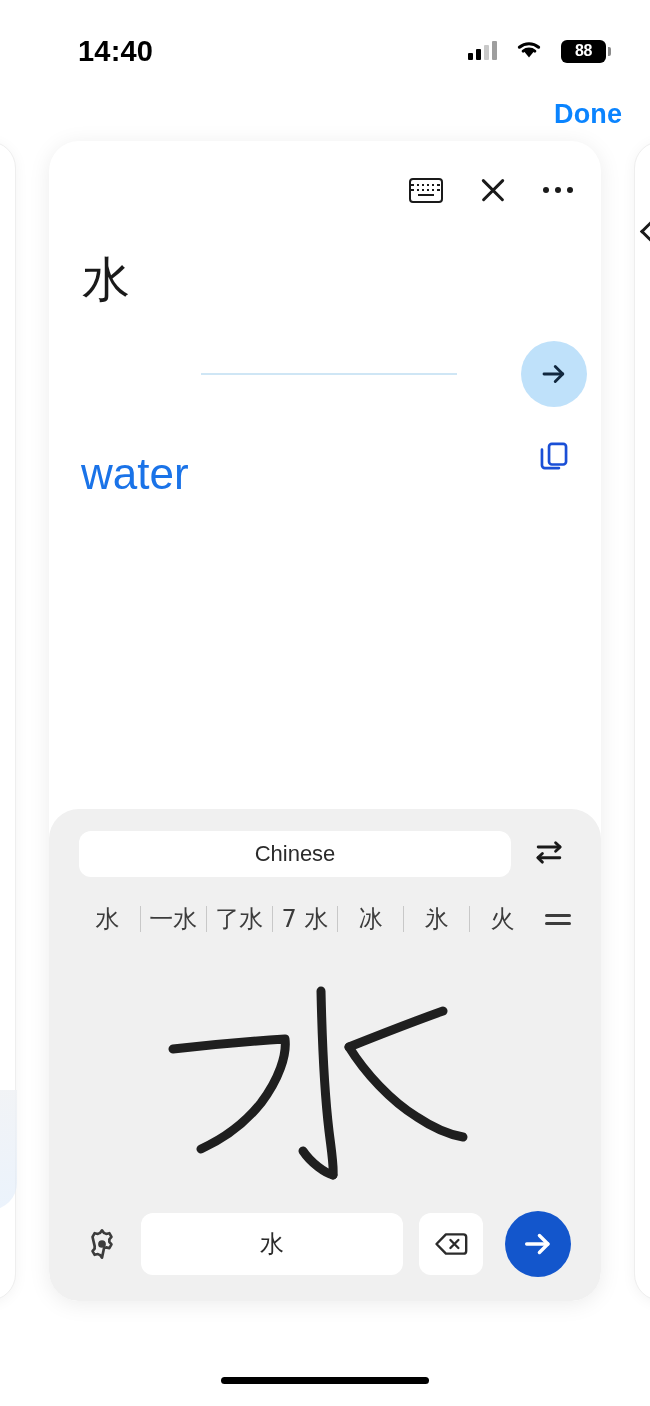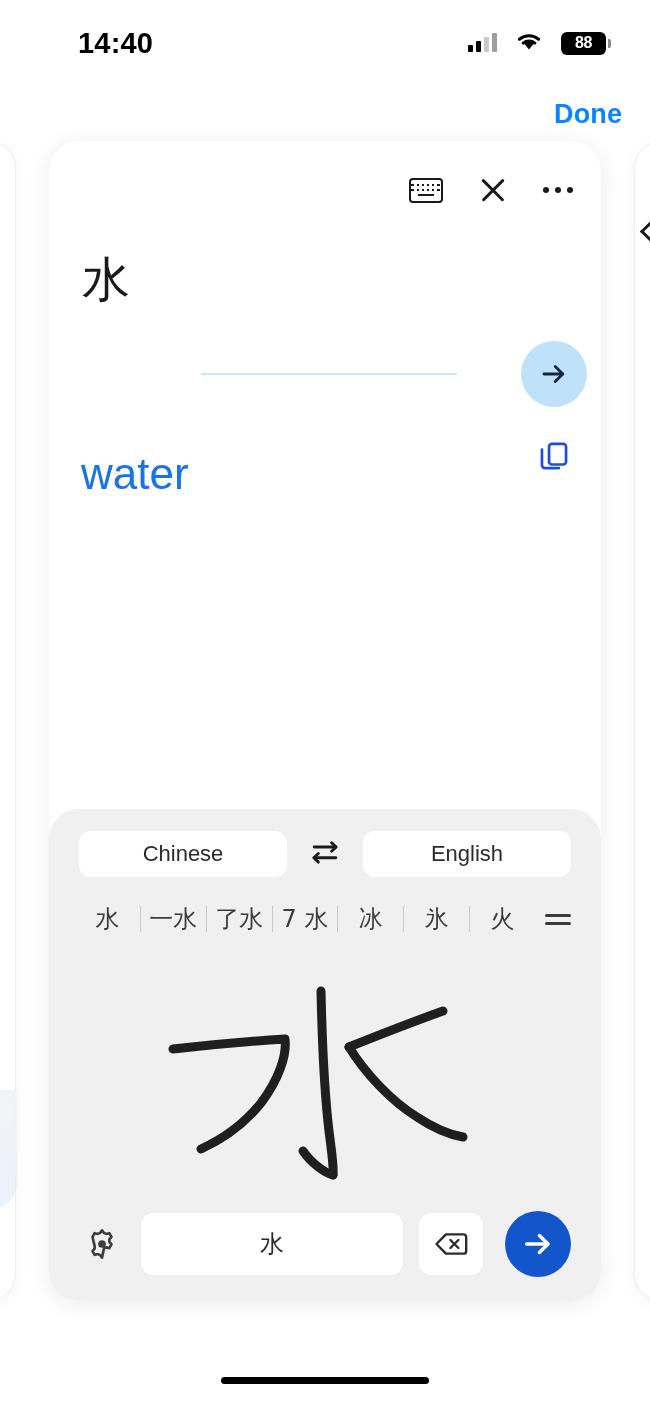--- a/index.html
+++ b/index.html
@@ -6,21 +6,21 @@
   html, body {
     width:650px; height:1406px;
     background:#ffffff;
     font-family:"Liberation Sans", sans-serif;
     -webkit-font-smoothing:antialiased;
     overflow:hidden;
   }
 
   
   .statusbar {
-    position:absolute; top:8px; left:0; width:650px; height:70px;
+    position:absolute; top:16px; left:0; width:650px; height:70px;
     display:flex; align-items:center; justify-content:space-between;
     padding:0 44px 0 78px;
   }
   .status-time {
     font-size:29px; font-weight:600; color:#000; letter-spacing:.2px;
   }
   .status-icons { display:flex; align-items:center; gap:17px; }
 
   .cellular { display:flex; align-items:flex-end; gap:3px; height:18px; }
   .cellular i { display:block; width:5px; background:#000; border-radius:1px; }
@@ -318,21 +318,20 @@
     <div class="lang-row">
       <button class="lang-pill">Chinese</button>
       <button class="swap-btn">
         <svg width="36" height="30" viewBox="0 0 30 24">
           <path d="M24 7 H6" stroke="#1a1a1a" stroke-width="2.4" fill="none" stroke-linecap="round"></path>
           <path d="M20.5 3.4 L24.3 7 L20.5 10.6" stroke="#1a1a1a" stroke-width="2.4" fill="none" stroke-linecap="round" stroke-linejoin="round"></path>
           <path d="M6 16 H24" stroke="#1a1a1a" stroke-width="2.4" fill="none" stroke-linecap="round"></path>
           <path d="M9.5 12.4 L5.7 16 L9.5 19.6" stroke="#1a1a1a" stroke-width="2.4" fill="none" stroke-linecap="round" stroke-linejoin="round"></path>
         </svg>
       </button>
-      <button class="lang-pill">English</button>
     </div>
 
     <div class="sugg-row">
       <button class="sugg">水</button>
       <span class="sep"></span>
       <button class="sugg">一水</button>
       <span class="sep"></span>
       <button class="sugg">了水</button>
       <span class="sep"></span>
       <button class="sugg">7 水</button>

